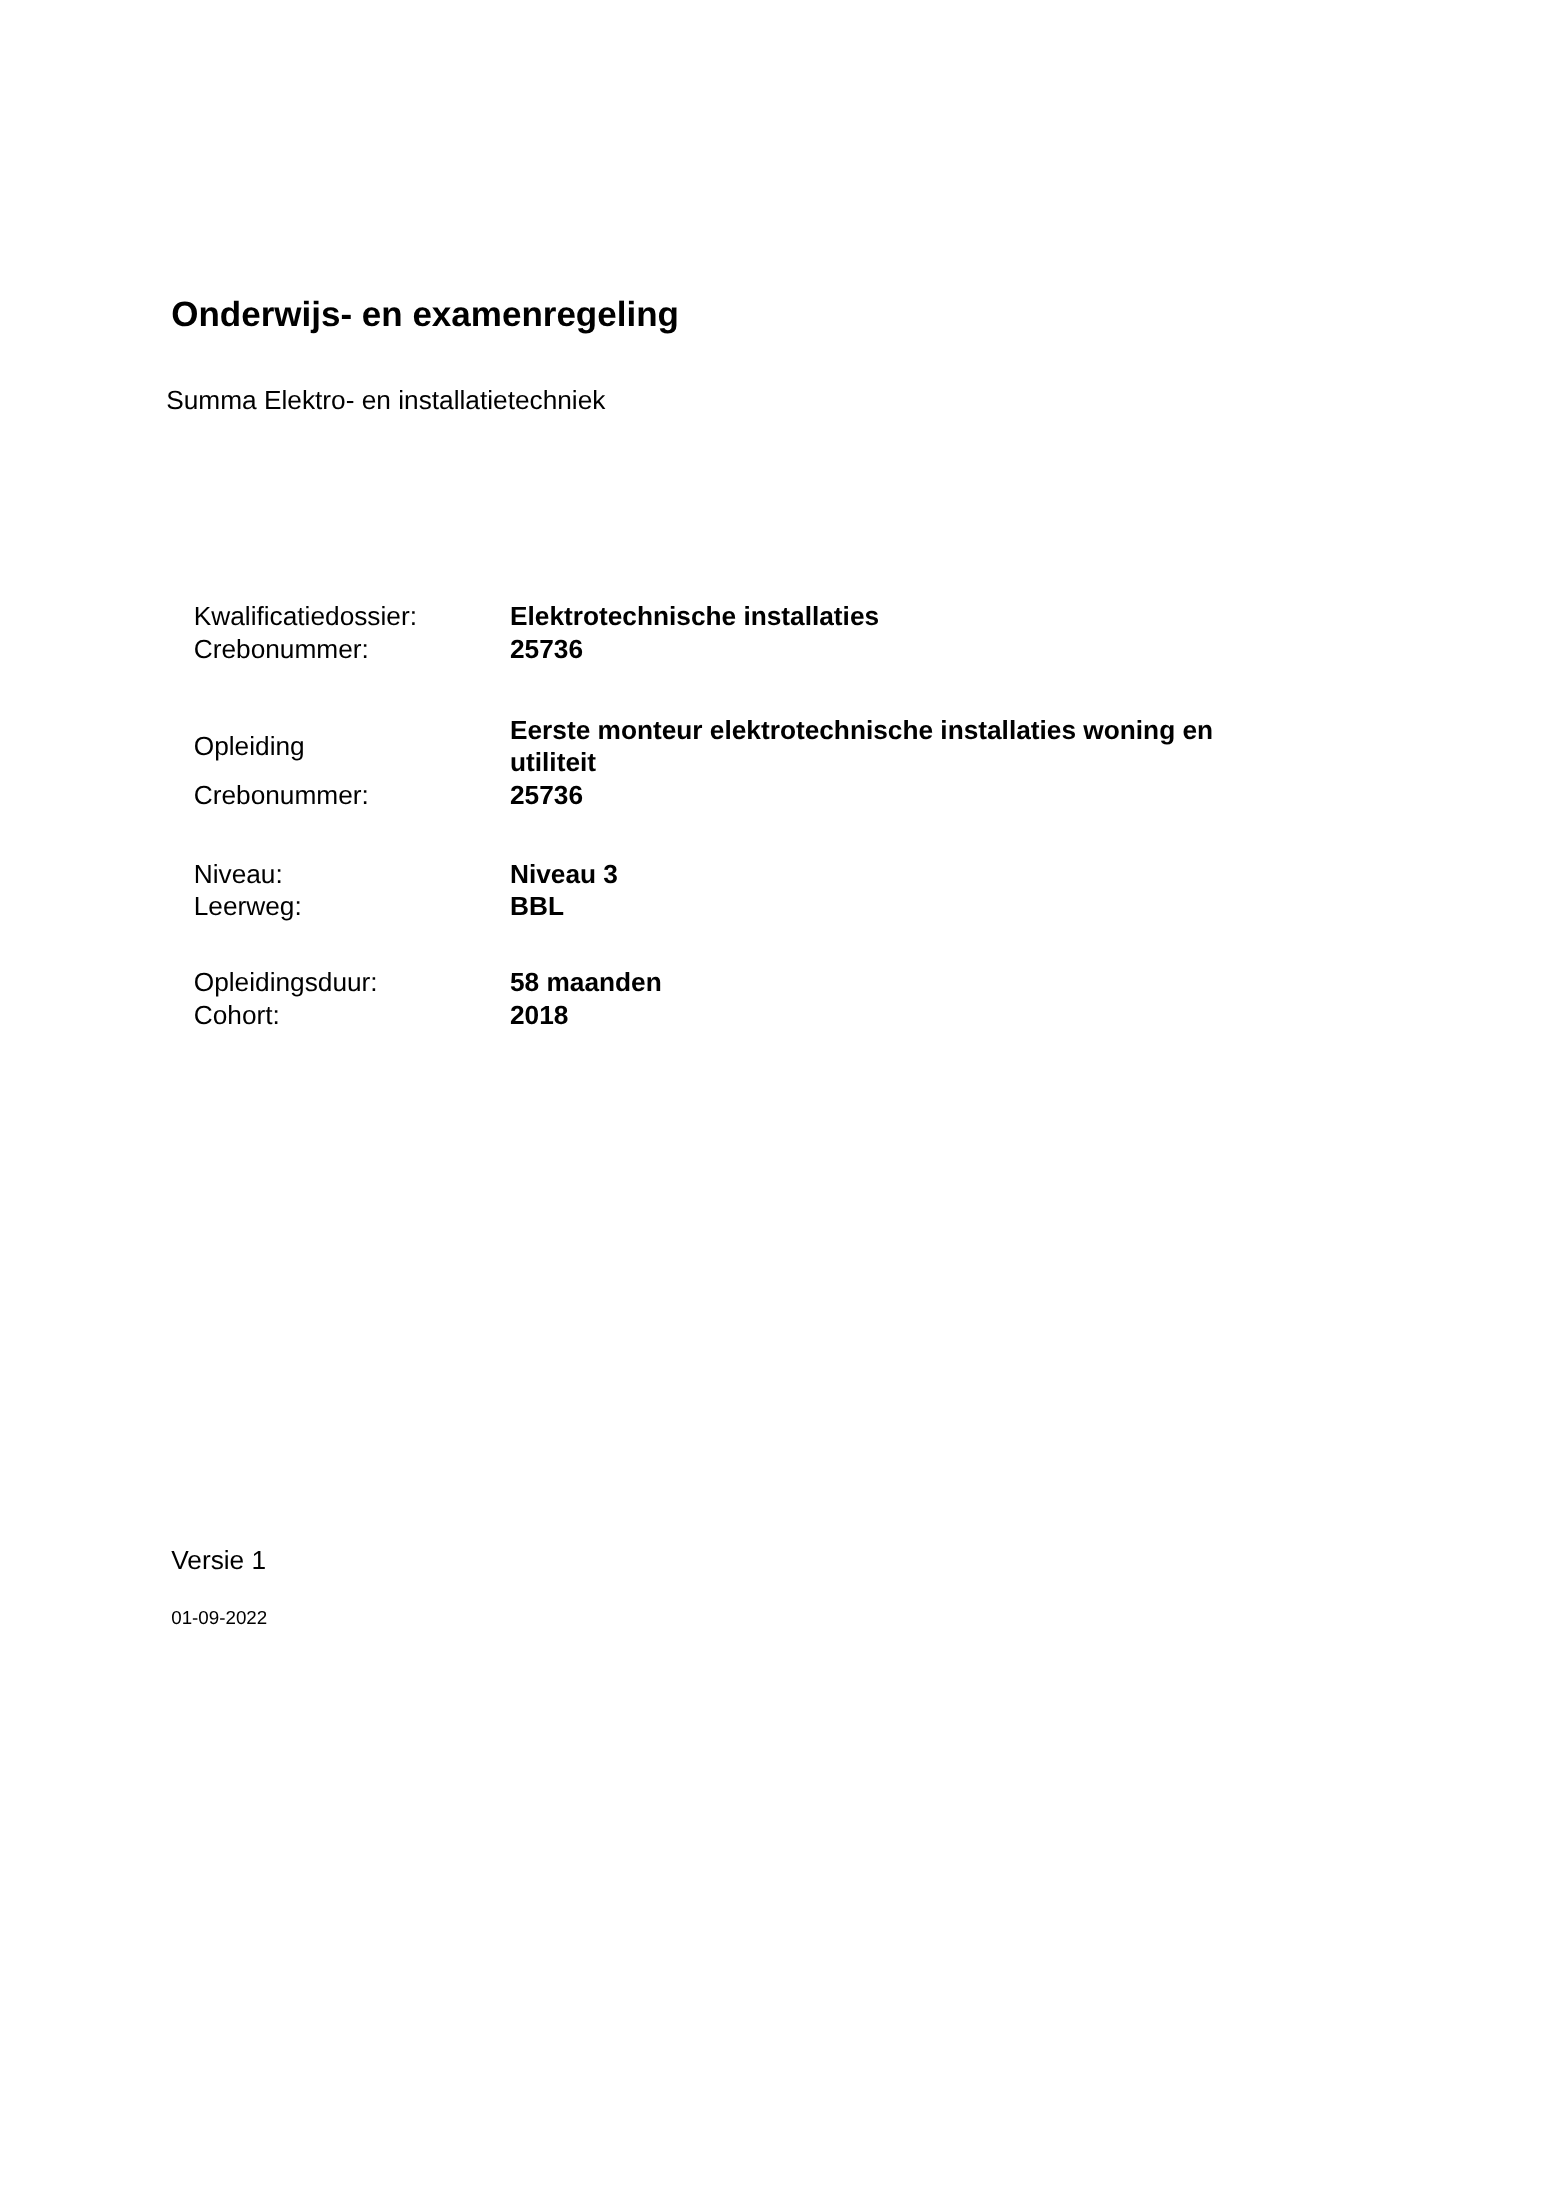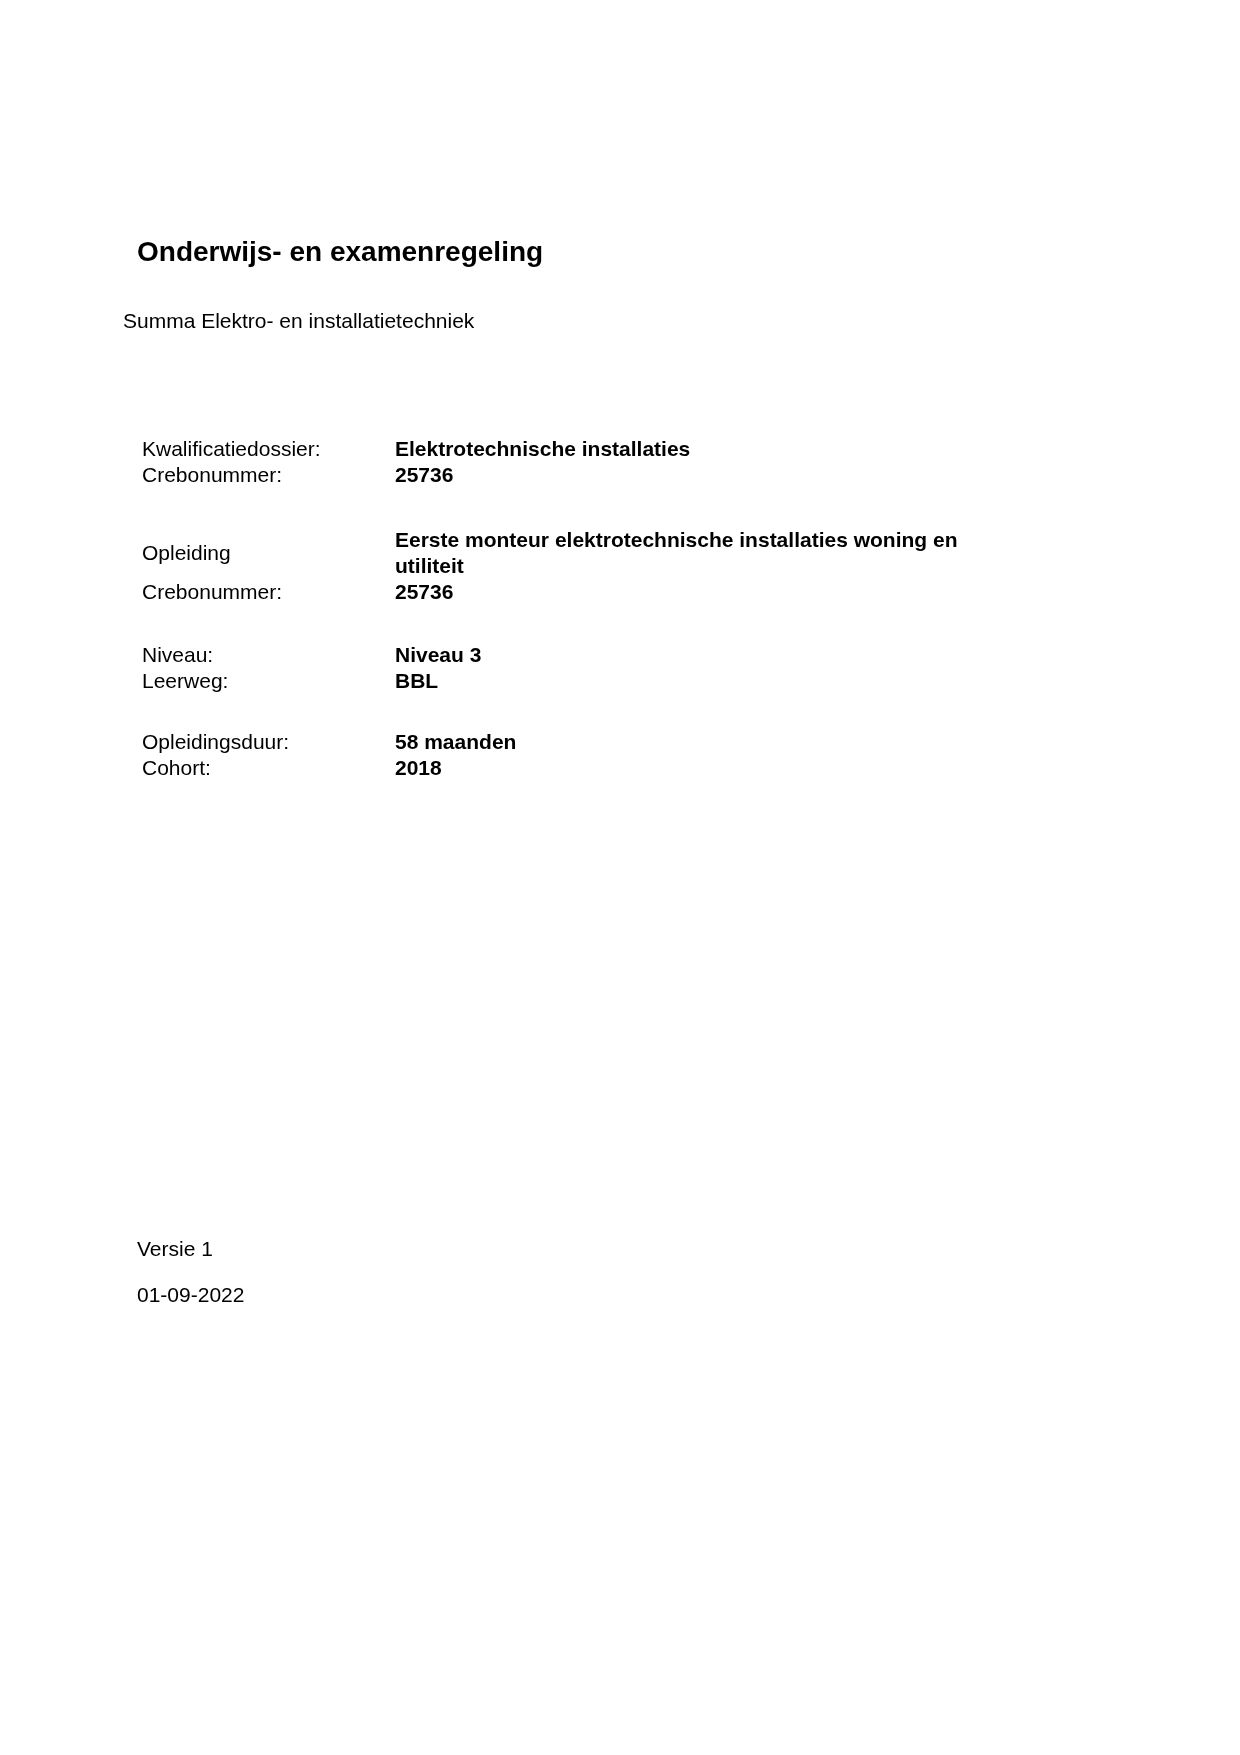--- a/index.html
+++ b/index.html
@@ -20,30 +20,31 @@
     position: absolute;
     left: 137px;
     top: 216px;
     font-size: 28px;
     font-weight: bold;
     line-height: 34px;
     white-space: nowrap;
   }
   .doc-subtitle {
     position: absolute;
-    left: 123px;
+    left: 133px;
     top: 308px;
     font-size: 21px;
     line-height: 26px;
     white-space: nowrap;
   }
   .field-group {
     position: absolute;
-    left: 142px;
+    left: 155px;
     width: 980px;
+    margin-top: 45px;
   }
   .group-1 { top: 436px; }
   .group-2 { top: 527px; }
   .group-3 { top: 642px; }
   .group-4 { top: 729px; }
   .field-row {
     display: flex;
     align-items: flex-start;
     font-size: 21px;
     line-height: 26px;
@@ -65,21 +66,21 @@
     top: 1236px;
     font-size: 21px;
     line-height: 26px;
     white-space: nowrap;
     text-align: center;
   }
   .footer-date {
     position: absolute;
     left: 137px;
     top: 1282px;
-    font-size: 21px;
+    font-size: 15px;
     line-height: 26px;
     white-space: nowrap;
   }
 </style>
 </head>
 <body>
 
 <div class="page">
 
   <h1 class="doc-title">Onderwijs- en examenregeling</h1>

